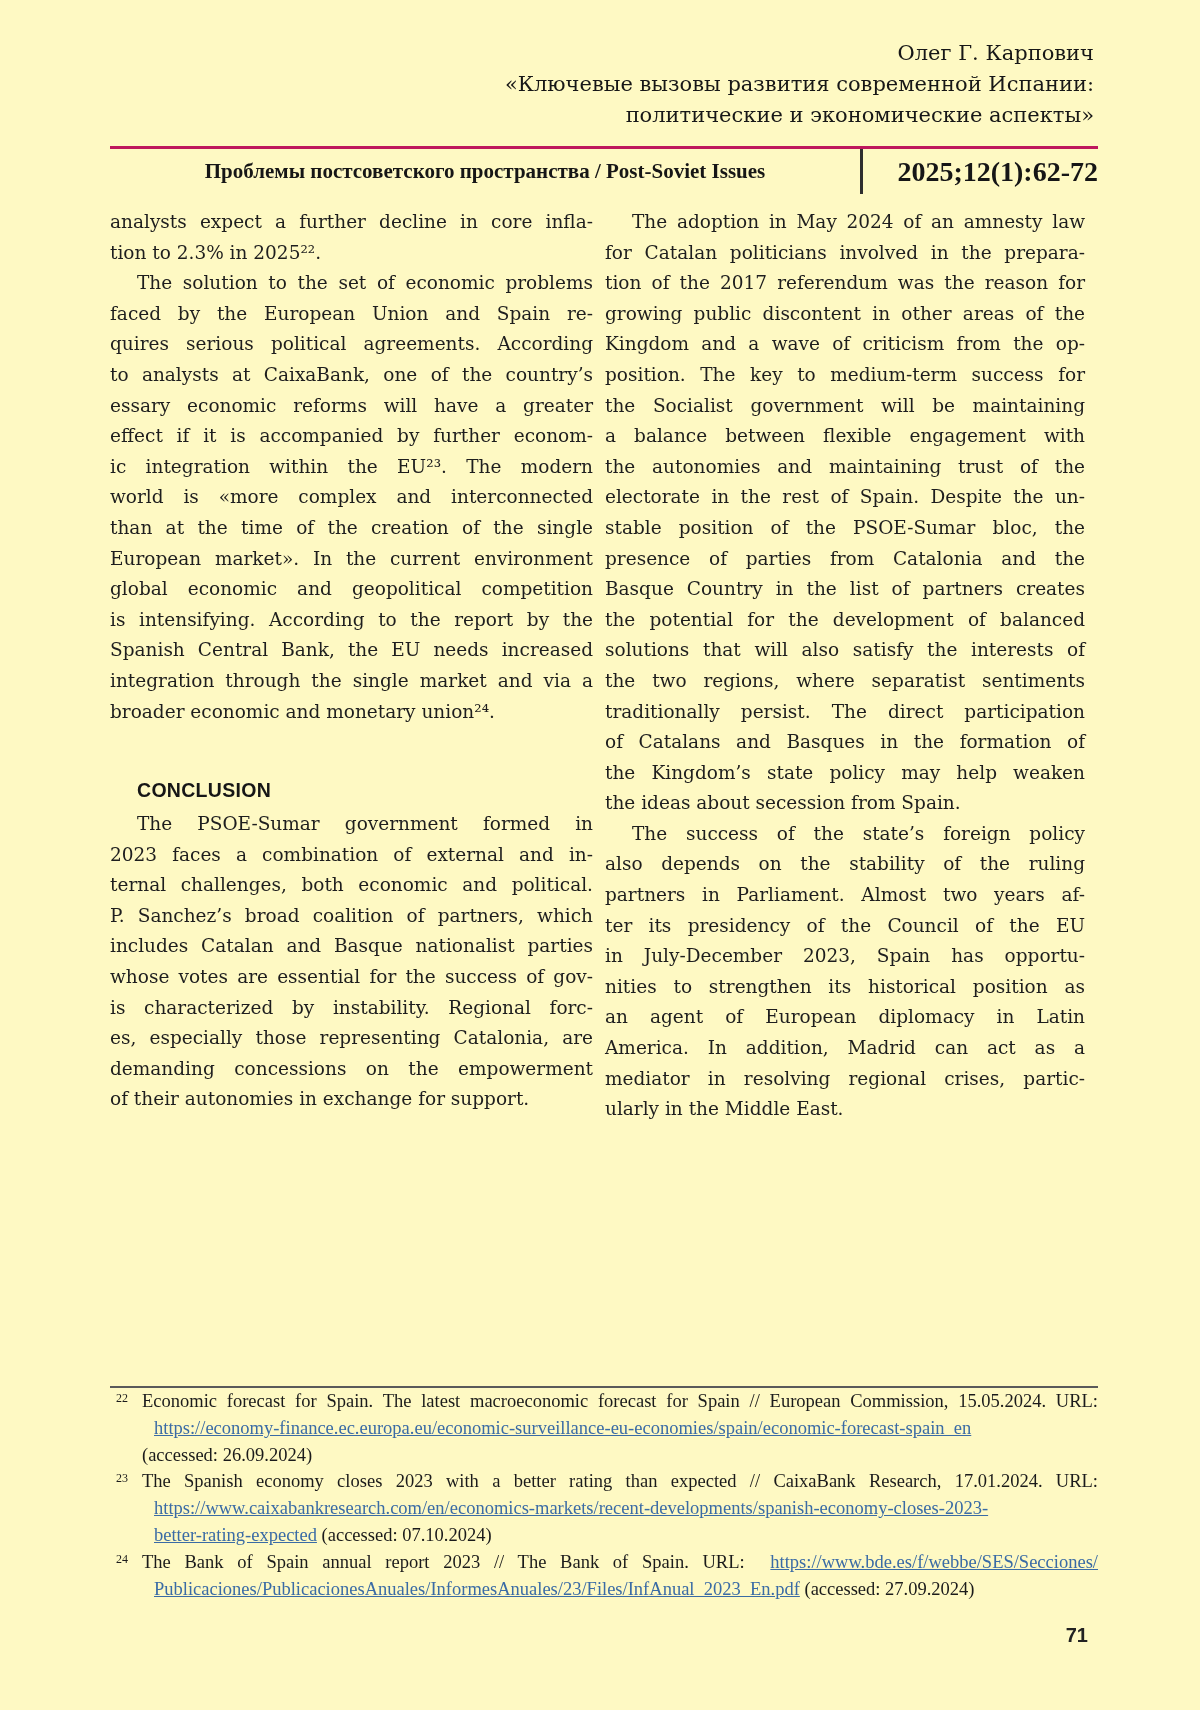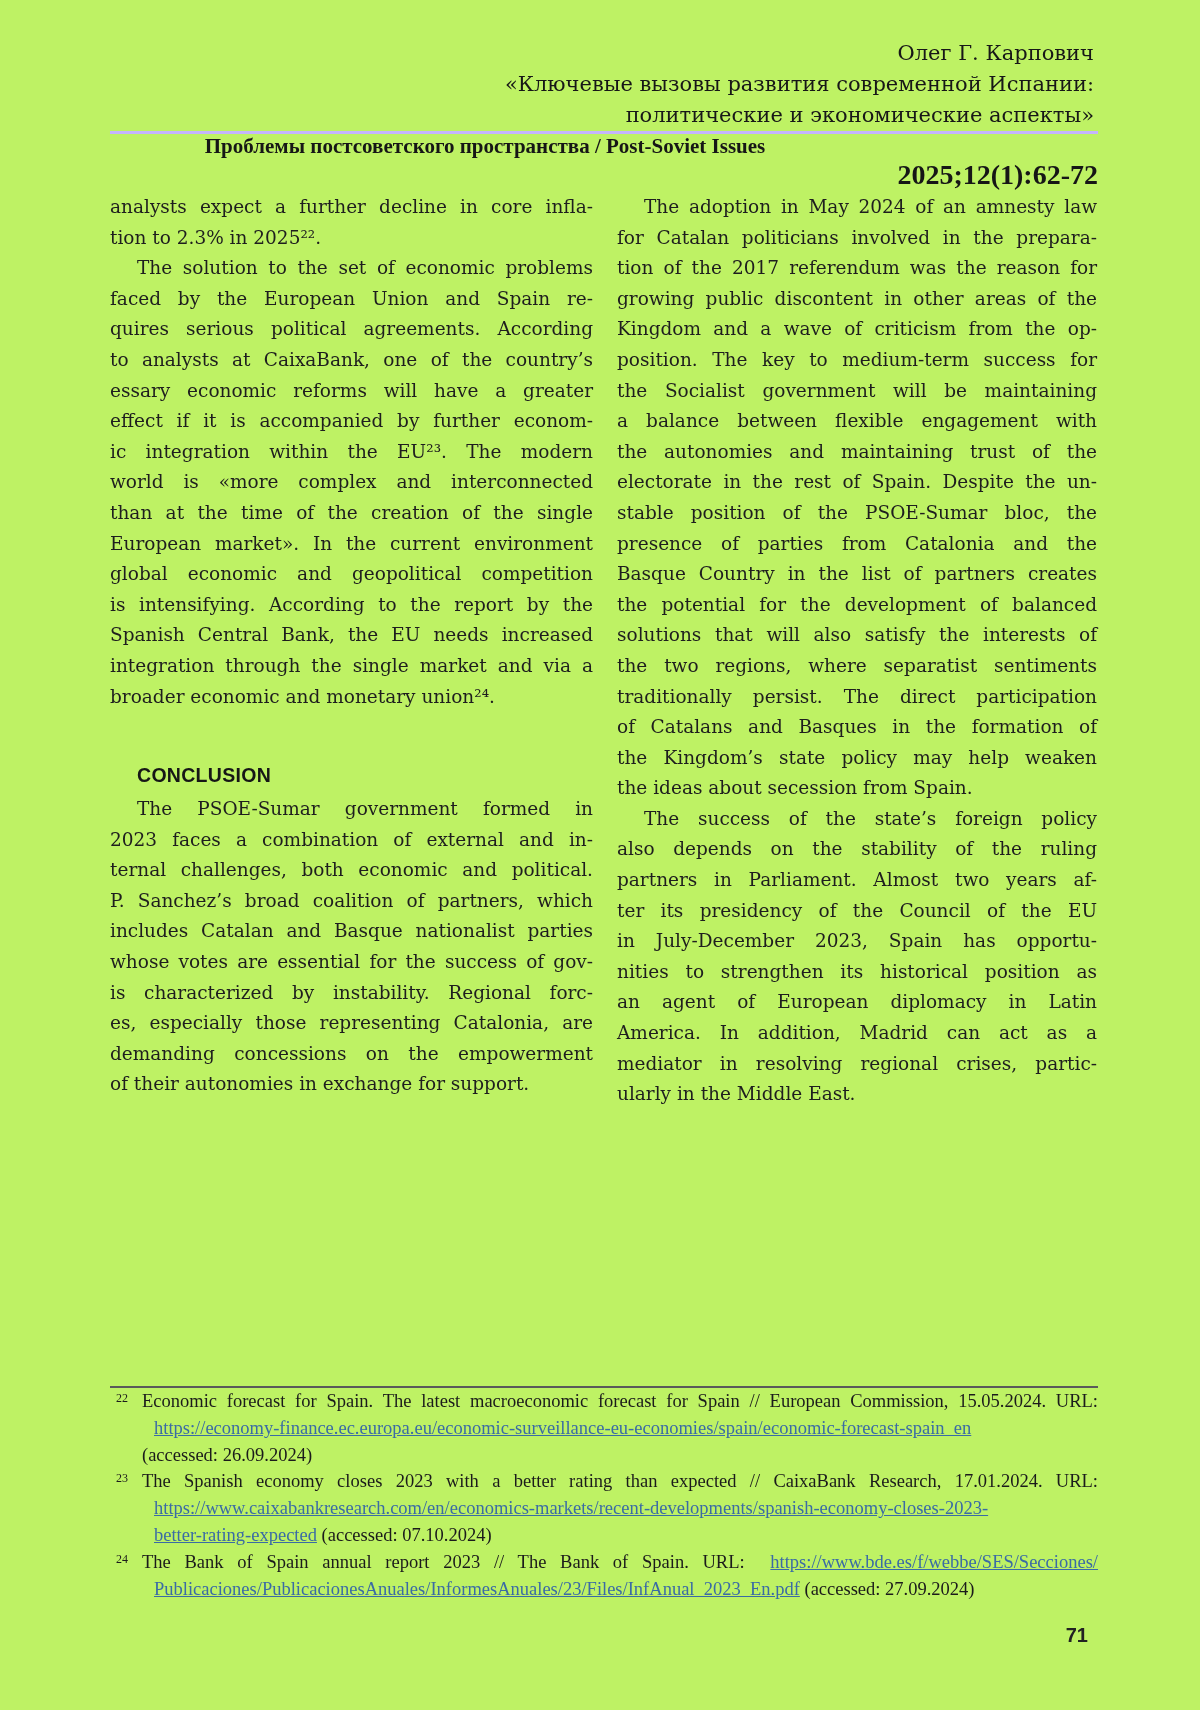--- a/index.html
+++ b/index.html
@@ -1,34 +1,34 @@
 <!DOCTYPE html>
 <html lang="ru"><head>
 <meta charset="utf-8">
 <style>
   html,body{margin:0;padding:0;background:#ffffff;}
   .page{
-    position:relative;width:1200px;height:1710px;background:#bef264;
+    position:relative;width:1200px;height:1710px;background:#fef9c3;
     font-family:"DejaVu Serif",serif;color:#1e1e1e;overflow:hidden;
   }
   .content{position:absolute;left:110px;top:0;width:988px;}
 
   
   .header-block{margin-top:38px;text-align:right;font-size:21px;line-height:31px;padding-right:4px;color:#171717;}
 
   
-  .journal-band{border-top:3px solid #c4b5fd;display:flex;align-items:stretch;height:45px;flex-direction:column;}
+  .journal-band{margin-top:15px;border-top:3px solid #be185d;display:flex;align-items:stretch;height:45px;}
   .band-left{width:750px;display:flex;align-items:center;justify-content:center;
     font-family:"Liberation Serif",serif;font-weight:bold;font-size:21px;color:#161616;}
   .band-divider{width:3px;background:#2e2e2e;}
   .band-right{flex:1;display:flex;align-items:center;justify-content:flex-end;
     font-family:"Liberation Serif",serif;font-weight:bold;font-size:28px;color:#161616;}
 
   
-  .columns{display:flex;gap:24px;margin-top:13px;}
+  .columns{display:flex;gap:12px;margin-top:13px;}
   .col{width:483px;}
   .col-right{width:480px;}
   .para{margin:0;}
   .line{
     font-size:18.5px;line-height:30.6px;white-space:nowrap;
     text-align:justify;text-align-last:justify;color:#1e1e1e;
   }
   .line.lastline{text-align-last:left;}
   .line.indented{text-indent:27px;}
   .heading{

